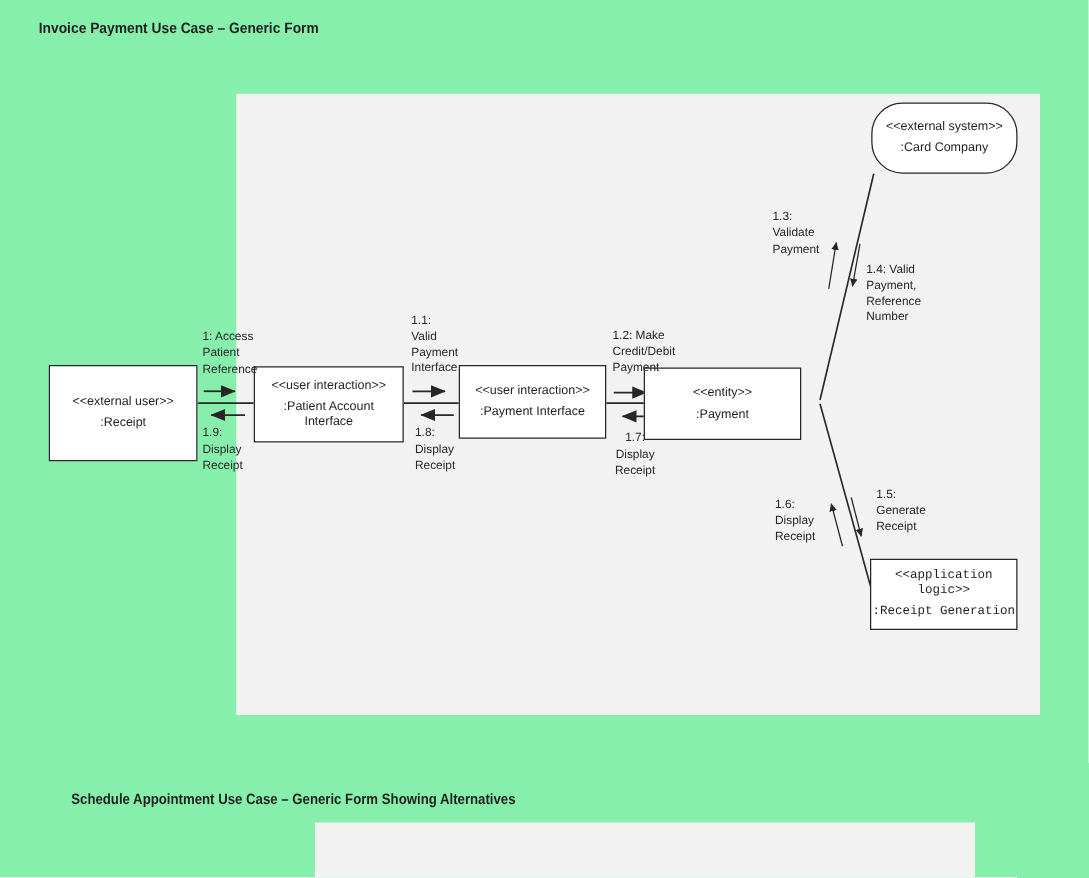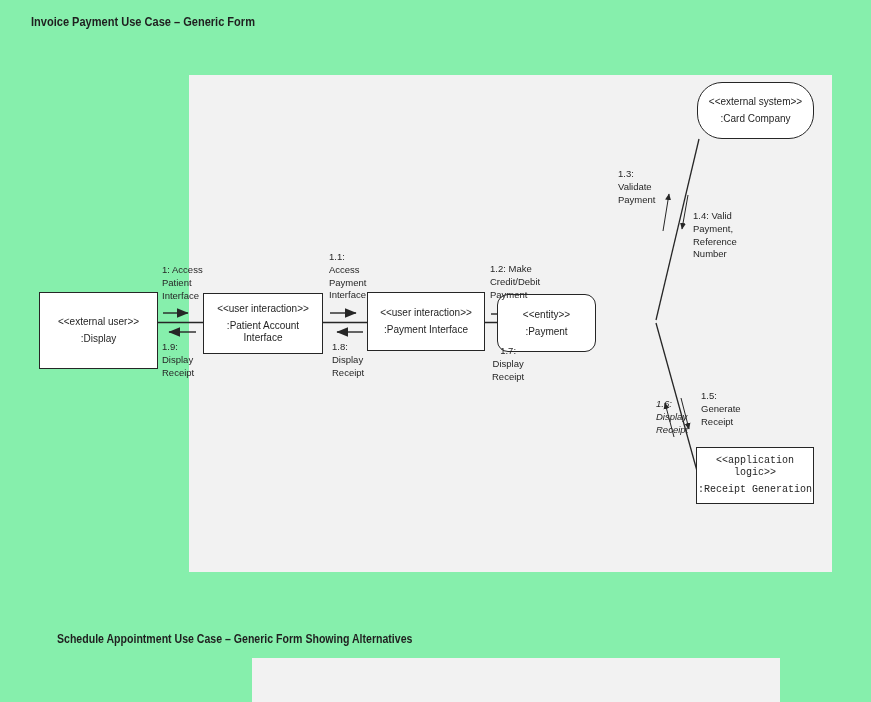--- a/index.html
+++ b/index.html
@@ -48,40 +48,40 @@
     gap: 5px;
     text-align: center;
     font-size: 10px;
     line-height: 12px;
     color: #1f1f1f;
   }
   .node .nname { white-space: pre-line; }
   #node-patient            { left: 39px;  top: 292px; width: 119px; height: 77px; }
   #node-patient-account-if { left: 203px; top: 293px; width: 120px; height: 61px; }
   #node-payment-if         { left: 367px; top: 292px; width: 118px; height: 59px; }
-  #node-payment            { left: 497px; top: 294px; width: 99px; height: 58px; border-radius: 11px; }
+  #node-payment            { left: 515px; top: 294px; width: 126px; height: 58px; }
   #node-card-company       { left: 697px; top: 82px;  width: 117px; height: 57px; border-radius: 25px; }
   #node-receipt-gen        { left: 696px; top: 447px; width: 118px; height: 57px; font-family: Liberation Mono, monospace; }
 
   .msg {
     position: absolute;
     font-size: 9.5px;
     line-height: 12.8px;
     white-space: pre-line;
     color: #262626;
   }
   #msg-1   { left: 162px; top: 264px; }
   #msg-1-9 { left: 162px; top: 341px; }
   #msg-1-1 { left: 329px; top: 251px; }
   #msg-1-8 { left: 332px; top: 341px; }
   #msg-1-2 { left: 490px; top: 263px; }
   #msg-1-7 { left: 492px; top: 345px; text-align: center; }
   #msg-1-3 { left: 618px; top: 168px; }
   #msg-1-4 { left: 693px; top: 210px; }
-  #msg-1-6 { left: 656px; top: 398px; font-style: italic; }
+  #msg-1-6 { left: 620px; top: 398px; }
   #msg-1-5 { left: 701px; top: 390px; }
 </style>
 </head>
 <body>
 
 <div id="page">
 
   <div class="doc-title t1">Invoice Payment Use Case – Generic Form</div>
 
   <div id="area-invoice" class="diagram-area"></div>
@@ -115,21 +115,21 @@
     <g stroke="#262626" stroke-width="1" fill="none">
       <line x1="663" y1="231" x2="669" y2="194" marker-end="url(#ahs)"></line>
       <line x1="688" y1="195" x2="682" y2="229" marker-end="url(#ahs)"></line>
       <line x1="674" y1="437" x2="665" y2="403" marker-end="url(#ahs)"></line>
       <line x1="681" y1="398" x2="689" y2="429" marker-end="url(#ahs)"></line>
     </g>
   </svg>
 
   <div id="node-patient" class="node">
     <div class="stereo">&lt;&lt;external user&gt;&gt;</div>
-    <div class="nname">:Display</div>
+    <div class="nname">:Receipt</div>
   </div>
 
   <div id="node-patient-account-if" class="node">
     <div class="stereo">&lt;&lt;user interaction&gt;&gt;</div>
     <div class="nname">:Patient Account
 Interface</div>
   </div>
 
   <div id="node-payment-if" class="node">
     <div class="stereo">&lt;&lt;user interaction&gt;&gt;</div>
@@ -146,23 +146,23 @@
     <div class="nname">:Card Company</div>
   </div>
 
   <div id="node-receipt-gen" class="node">
     <div class="stereo">&lt;&lt;application logic&gt;&gt;</div>
     <div class="nname">:Receipt Generation</div>
   </div>
 
   <div id="msg-1" class="msg">1: Access
 Patient
-Interface</div>
+Reference</div>
   <div id="msg-1-1" class="msg">1.1:
-Access
+Valid
 Payment
 Interface</div>
   <div id="msg-1-2" class="msg">1.2: Make
 Credit/Debit
 Payment</div>
   <div id="msg-1-3" class="msg">1.3:
 Validate
 Payment</div>
   <div id="msg-1-4" class="msg">1.4: Valid
 Payment,

